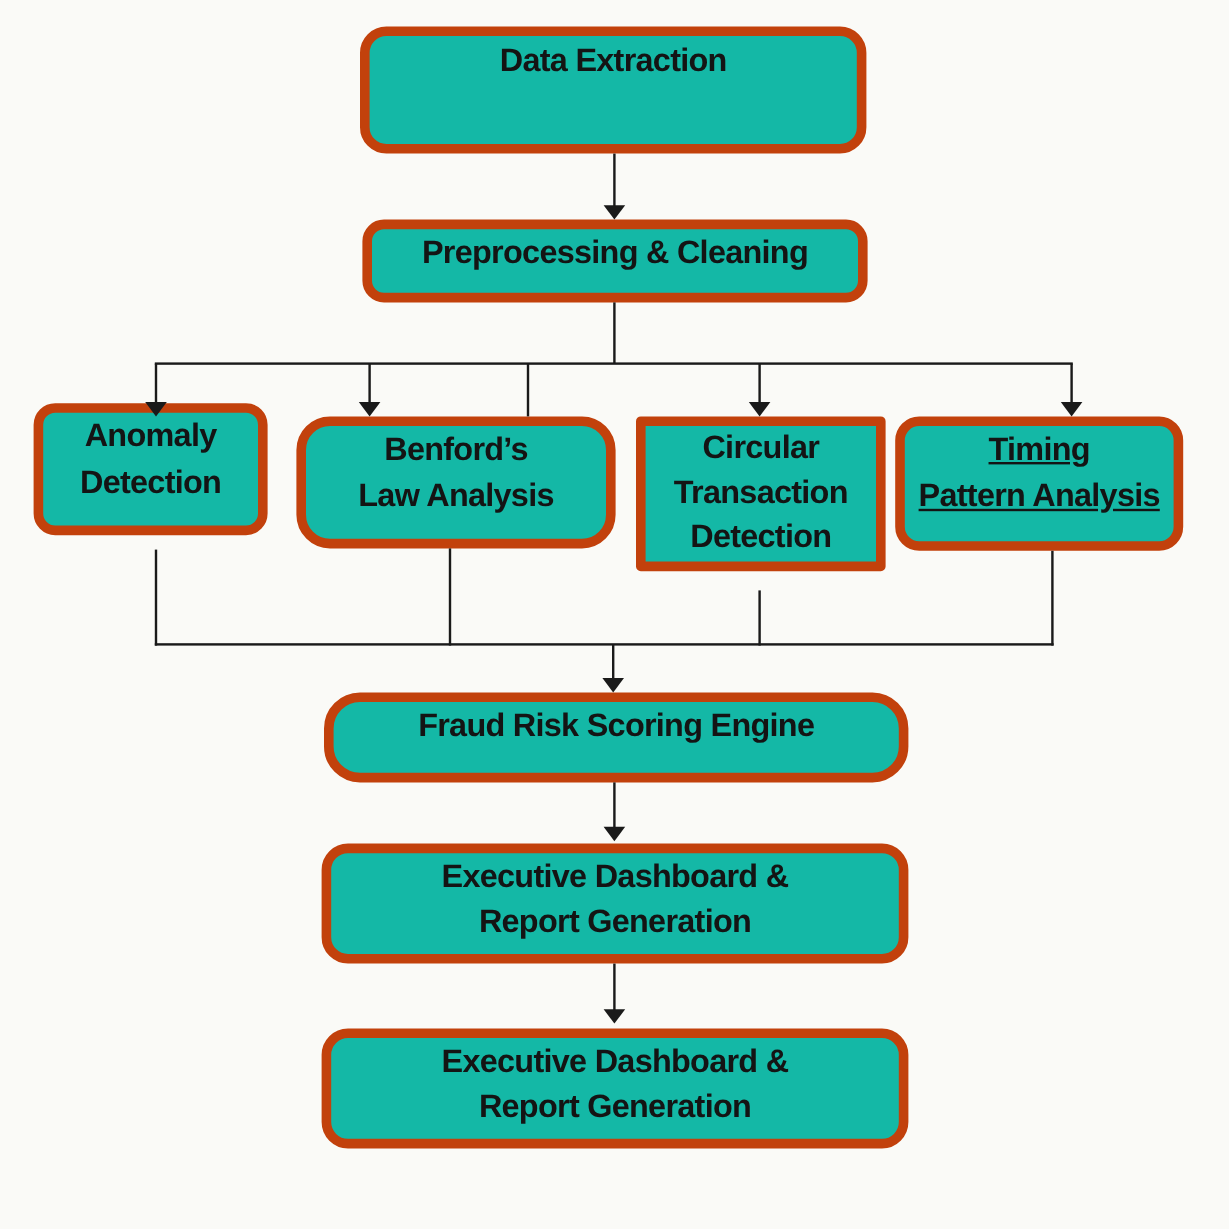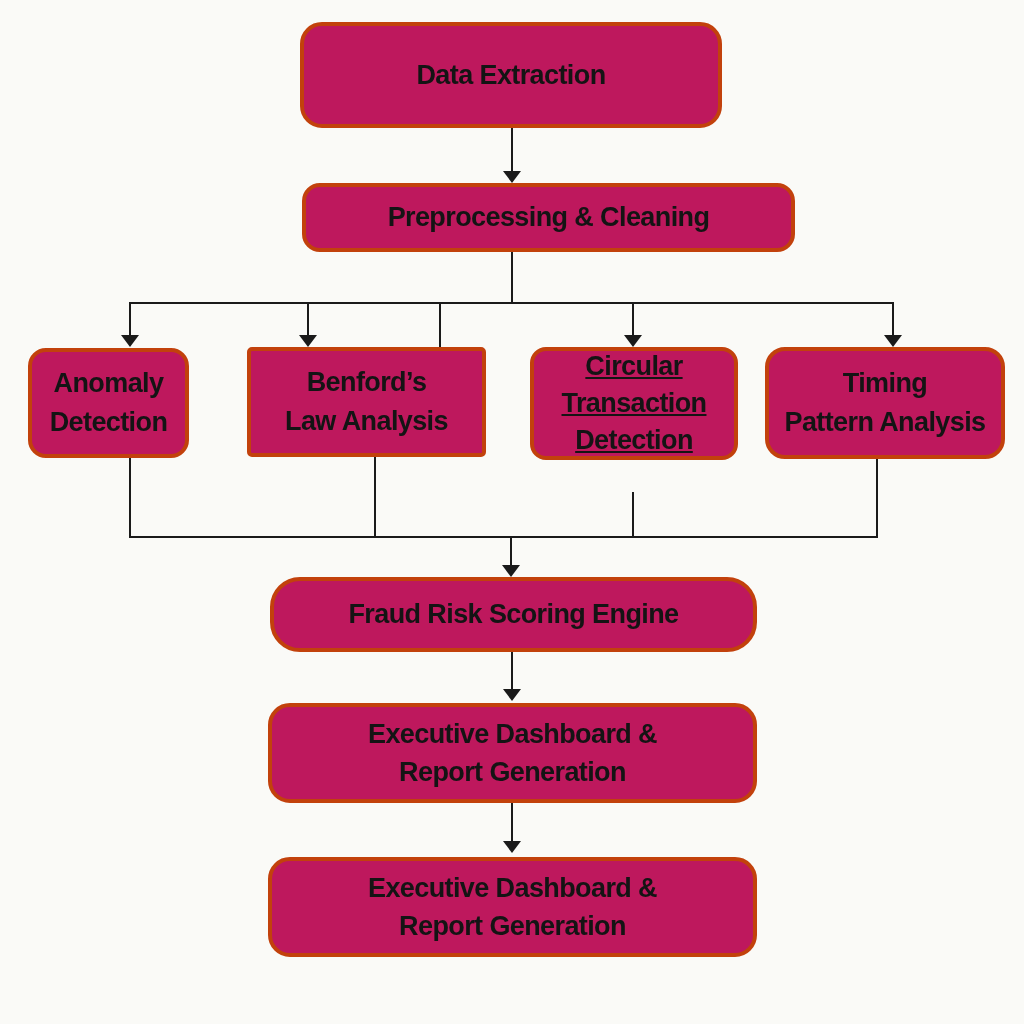--- a/index.html
+++ b/index.html
@@ -11,46 +11,45 @@
     width: 1024px;
     height: 1024px;
     background: #fafaf7;
     font-family: "Liberation Sans", sans-serif;
     color: #141414;
     overflow: hidden;
   }
 
   .node {
     position: absolute;
-    background: #be185d;
-    border: 4px solid #c2410c;
+    background: #14b8a6;
+    border: 8px solid #c2410c;
     display: flex;
     flex-direction: column;
     align-items: center;
-    justify-content: center;
     text-align: center;
     font-weight: 700;
     font-size: 27px;
     line-height: 39px;
     letter-spacing: -0.6px;
     white-space: pre-line;
   }
 
   .node .subtitle {
     font-weight: 400;
     letter-spacing: -0.2px;
   }
 
   
   .n-data      { left: 300px; top: 22px;  width: 422px; height: 106px; border-radius: 22px; line-height: 41px; }
-  .n-preproc   { left: 302px; top: 183px; width: 493px; height: 69px;  border-radius: 18px; }
-  .n-anomaly   { left: 28px;  top: 348px; width: 161px; height: 110px; border-radius: 18px; }
-  .n-benford   { left: 247px; top: 347px; width: 239px; height: 110px; border-radius: 5px; }
-  .n-circular  { left: 530px; top: 347px; width: 208px; height: 113px; border-radius: 16px; line-height: 37px; text-decoration: underline; }
-  .n-timing    { left: 765px; top: 347px; width: 240px; height: 112px; border-radius: 20px; }
+  .n-preproc   { left: 302px; top: 183px; width: 421px; height: 69px;  border-radius: 18px; }
+  .n-anomaly   { left: 28px;  top: 336px; width: 195px; height: 110px; border-radius: 18px; }
+  .n-benford   { left: 247px; top: 347px; width: 266px; height: 110px; border-radius: 28px; }
+  .n-circular  { left: 530px; top: 347px; width: 208px; height: 129px; border-radius: 4px; line-height: 37px; }
+  .n-timing    { left: 746px; top: 347px; width: 240px; height: 112px; border-radius: 20px; text-decoration: underline; }
   .n-fraud     { left: 270px; top: 577px; width: 487px; height: 75px;  border-radius: 30px; }
   .n-exec1     { left: 268px; top: 703px; width: 489px; height: 100px; border-radius: 22px; line-height: 38px; }
   .n-exec2     { left: 268px; top: 857px; width: 489px; height: 100px; border-radius: 22px; line-height: 38px; }
 
   
   .vline { position: absolute; width: 2px;  background: #1a1a1a; }
   .hline { position: absolute; height: 2px; background: #1a1a1a; }
   .arrowhead {
     position: absolute;
     width: 0; height: 0;

